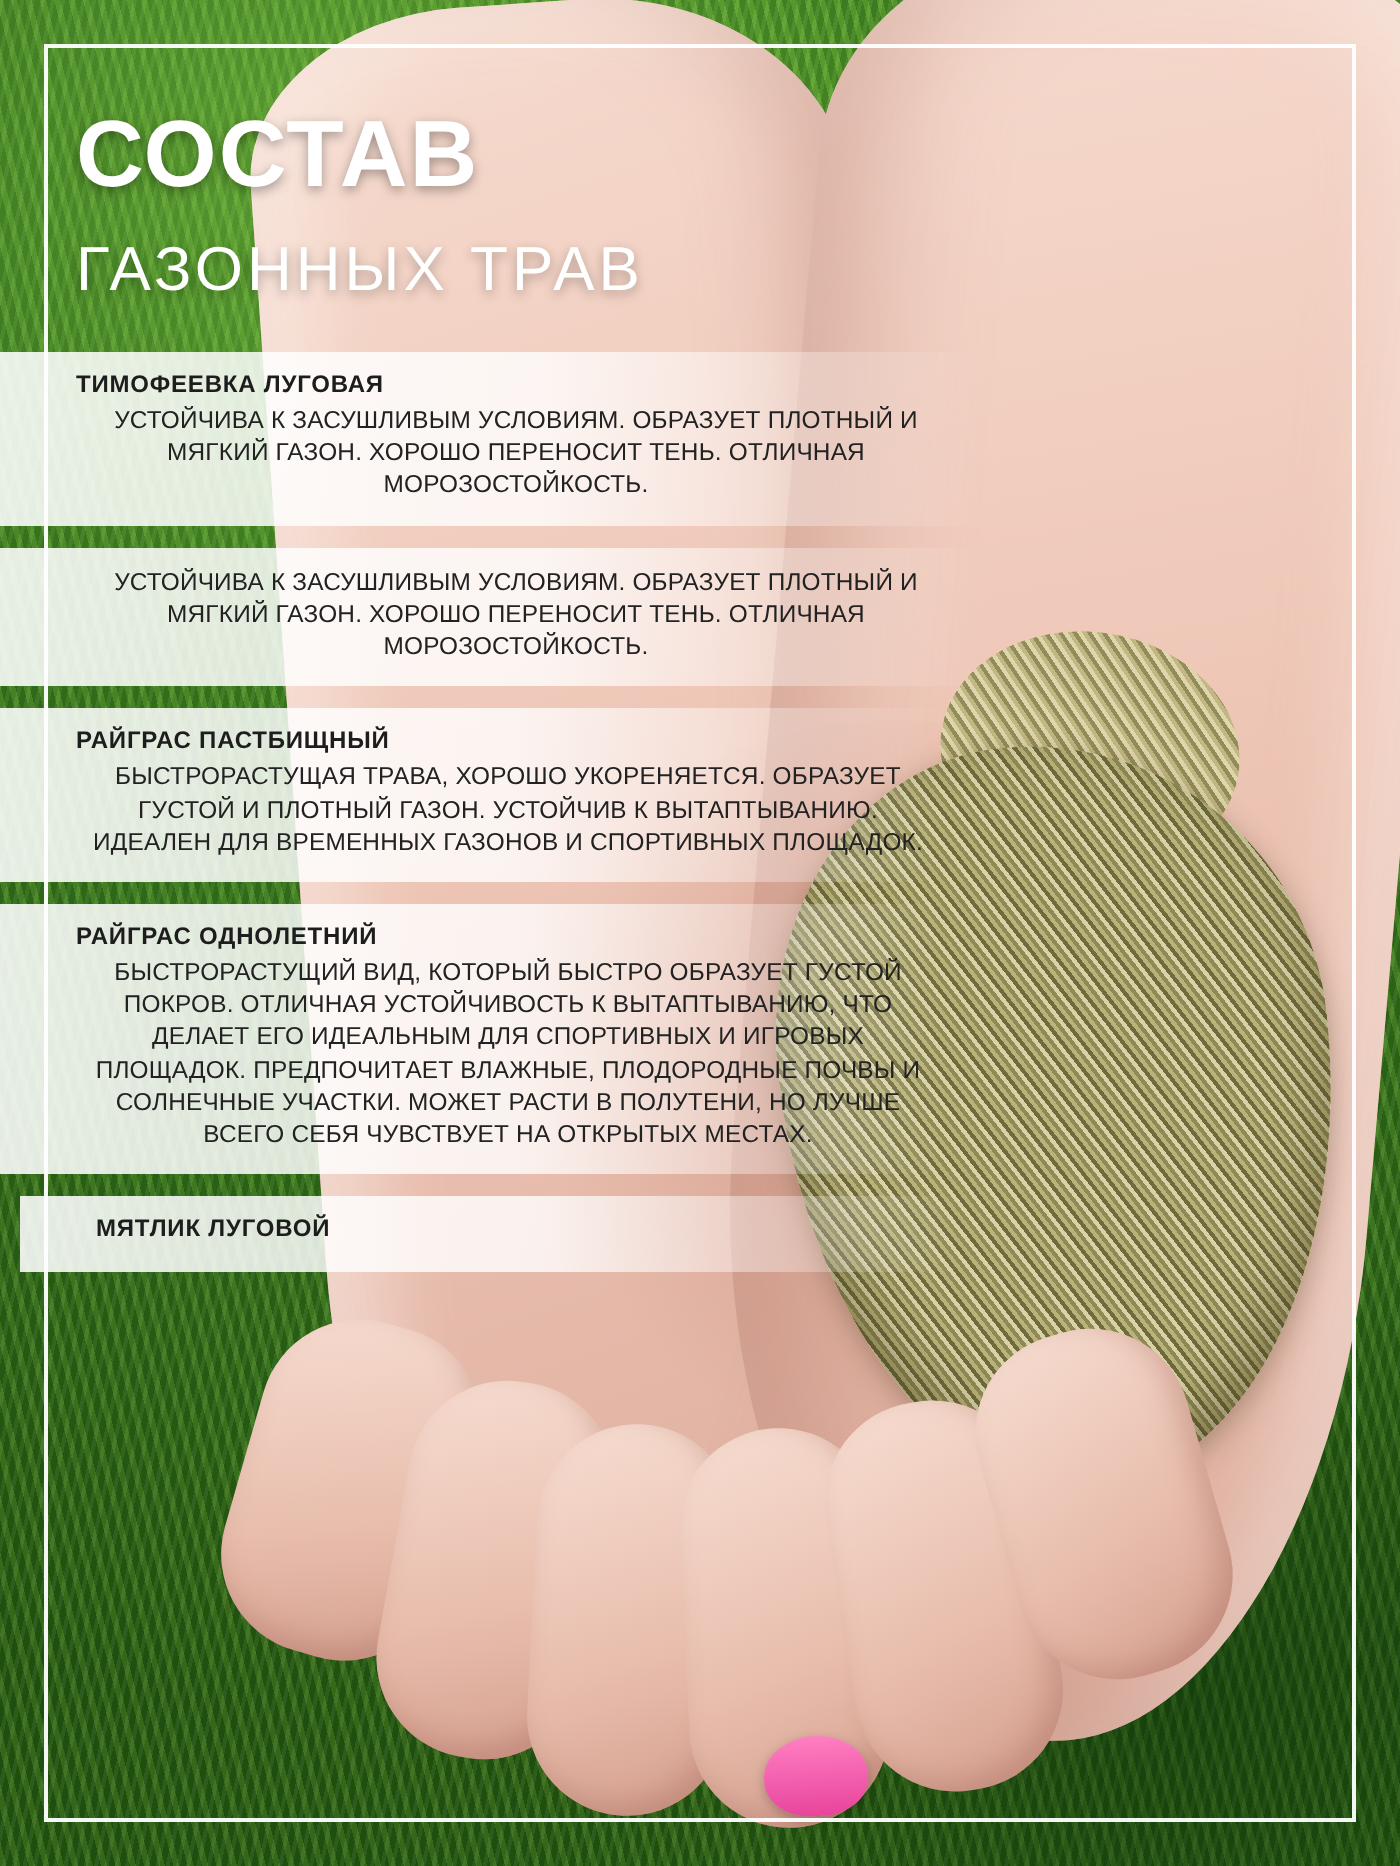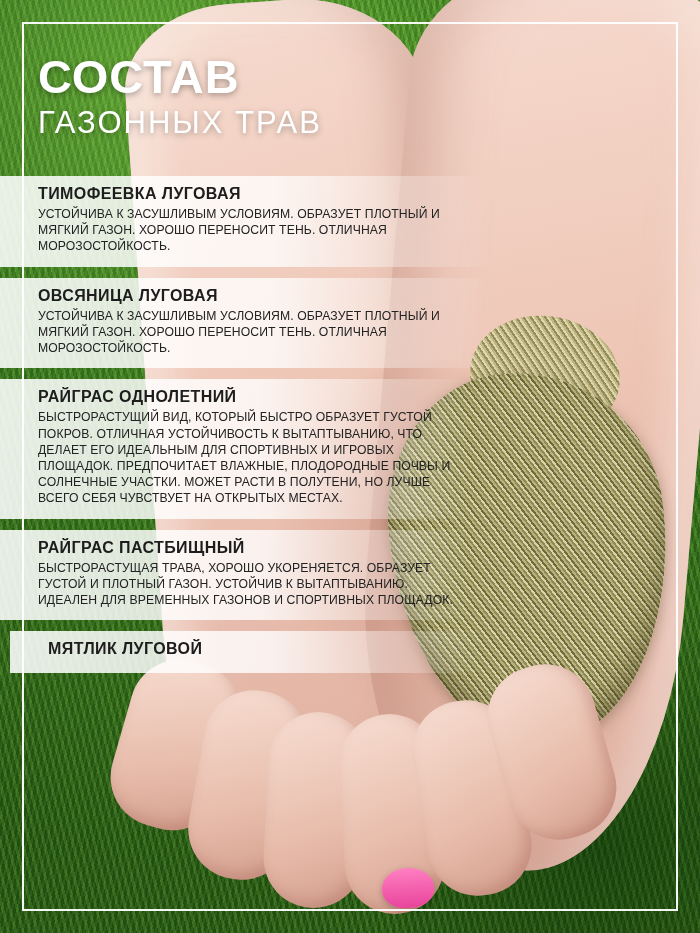--- a/index.html
+++ b/index.html
@@ -154,21 +154,21 @@
   }
   .title-main {
     font-size: 47px;
     font-weight: bold;
     letter-spacing: 1px;
     color: #ffffff;
     line-height: 1.05;
     text-shadow: 0 2px 6px rgba(0,0,0,0.35);
   }
   .title-sub {
-    margin-top: 4px;
+    margin-top: 16px;
     font-size: 31px;
     font-weight: normal;
     letter-spacing: 2px;
     color: #ffffff;
     text-shadow: 0 2px 6px rgba(0,0,0,0.3);
   }
 
   .sections {
     position: absolute;
     left: 0; top: 176px;
@@ -178,34 +178,35 @@
   .section {
     position: relative;
     padding: 9px 0 12px 38px;
     margin-bottom: 11px;
     background: linear-gradient(90deg,
         rgba(255,255,255,0.88) 0%,
         rgba(255,255,255,0.80) 55%,
         rgba(255,255,255,0.0) 100%);
   }
   .section-head {
-    font-size: 16px;
+    font-size: 12px;
     font-weight: bold;
     letter-spacing: 0.4px;
     color: #1d1d1d;
     margin-bottom: 3px;
     text-transform: uppercase;
   }
   .section-body {
     font-size: 12.2px;
     line-height: 1.33;
     color: #222222;
     text-transform: uppercase;
     letter-spacing: 0.1px;
     max-width: 440px;
+    text-align: center;
   }
 
   
   .s1 { width: 492px; }
   .s2 { width: 492px; }
   .s3 { width: 470px; }
   .s4 { width: 470px; }
   .s5 { width: 470px; margin-left: 10px; }
 </style>
 </head>
@@ -242,33 +243,32 @@
     </div>
 
     <div class="sections">
 
       <div class="section s1">
         <div class="section-head">ТИМОФЕЕВКА ЛУГОВАЯ</div>
         <div class="section-body">УСТОЙЧИВА К ЗАСУШЛИВЫМ УСЛОВИЯМ. ОБРАЗУЕТ ПЛОТНЫЙ И МЯГКИЙ ГАЗОН. ХОРОШО ПЕРЕНОСИТ ТЕНЬ. ОТЛИЧНАЯ МОРОЗОСТОЙКОСТЬ.</div>
       </div>
 
       <div class="section s2">
-        <div class="section-head">ОВСЯНИЦА ЛУГОВАЯ</div>
         <div class="section-body">УСТОЙЧИВА К ЗАСУШЛИВЫМ УСЛОВИЯМ. ОБРАЗУЕТ ПЛОТНЫЙ И МЯГКИЙ ГАЗОН. ХОРОШО ПЕРЕНОСИТ ТЕНЬ. ОТЛИЧНАЯ МОРОЗОСТОЙКОСТЬ.</div>
+      </div>
+
+      <div class="section s3">
+        <div class="section-head">РАЙГРАС ПАСТБИЩНЫЙ</div>
+        <div class="section-body">БЫСТРОРАСТУЩАЯ ТРАВА, ХОРОШО УКОРЕНЯЕТСЯ. ОБРАЗУЕТ ГУСТОЙ И ПЛОТНЫЙ ГАЗОН. УСТОЙЧИВ К ВЫТАПТЫВАНИЮ. ИДЕАЛЕН ДЛЯ ВРЕМЕННЫХ ГАЗОНОВ И СПОРТИВНЫХ ПЛОЩАДОК.</div>
       </div>
 
       <div class="section s4">
         <div class="section-head">РАЙГРАС ОДНОЛЕТНИЙ</div>
         <div class="section-body">БЫСТРОРАСТУЩИЙ ВИД, КОТОРЫЙ БЫСТРО ОБРАЗУЕТ ГУСТОЙ ПОКРОВ. ОТЛИЧНАЯ УСТОЙЧИВОСТЬ К ВЫТАПТЫВАНИЮ, ЧТО ДЕЛАЕТ ЕГО ИДЕАЛЬНЫМ ДЛЯ СПОРТИВНЫХ И ИГРОВЫХ ПЛОЩАДОК. ПРЕДПОЧИТАЕТ ВЛАЖНЫЕ, ПЛОДОРОДНЫЕ ПОЧВЫ И СОЛНЕЧНЫЕ УЧАСТКИ. МОЖЕТ РАСТИ В ПОЛУТЕНИ, НО ЛУЧШЕ ВСЕГО СЕБЯ ЧУВСТВУЕТ НА ОТКРЫТЫХ МЕСТАХ.</div>
       </div>
 
-      <div class="section s3">
-        <div class="section-head">РАЙГРАС ПАСТБИЩНЫЙ</div>
-        <div class="section-body">БЫСТРОРАСТУЩАЯ ТРАВА, ХОРОШО УКОРЕНЯЕТСЯ. ОБРАЗУЕТ ГУСТОЙ И ПЛОТНЫЙ ГАЗОН. УСТОЙЧИВ К ВЫТАПТЫВАНИЮ. ИДЕАЛЕН ДЛЯ ВРЕМЕННЫХ ГАЗОНОВ И СПОРТИВНЫХ ПЛОЩАДОК.</div>
-      </div>
-
       <div class="section s5">
         <div class="section-head">МЯТЛИК ЛУГОВОЙ</div>
       </div>
 
     </div>
   </div>
 </div>
 
 </body></html>

